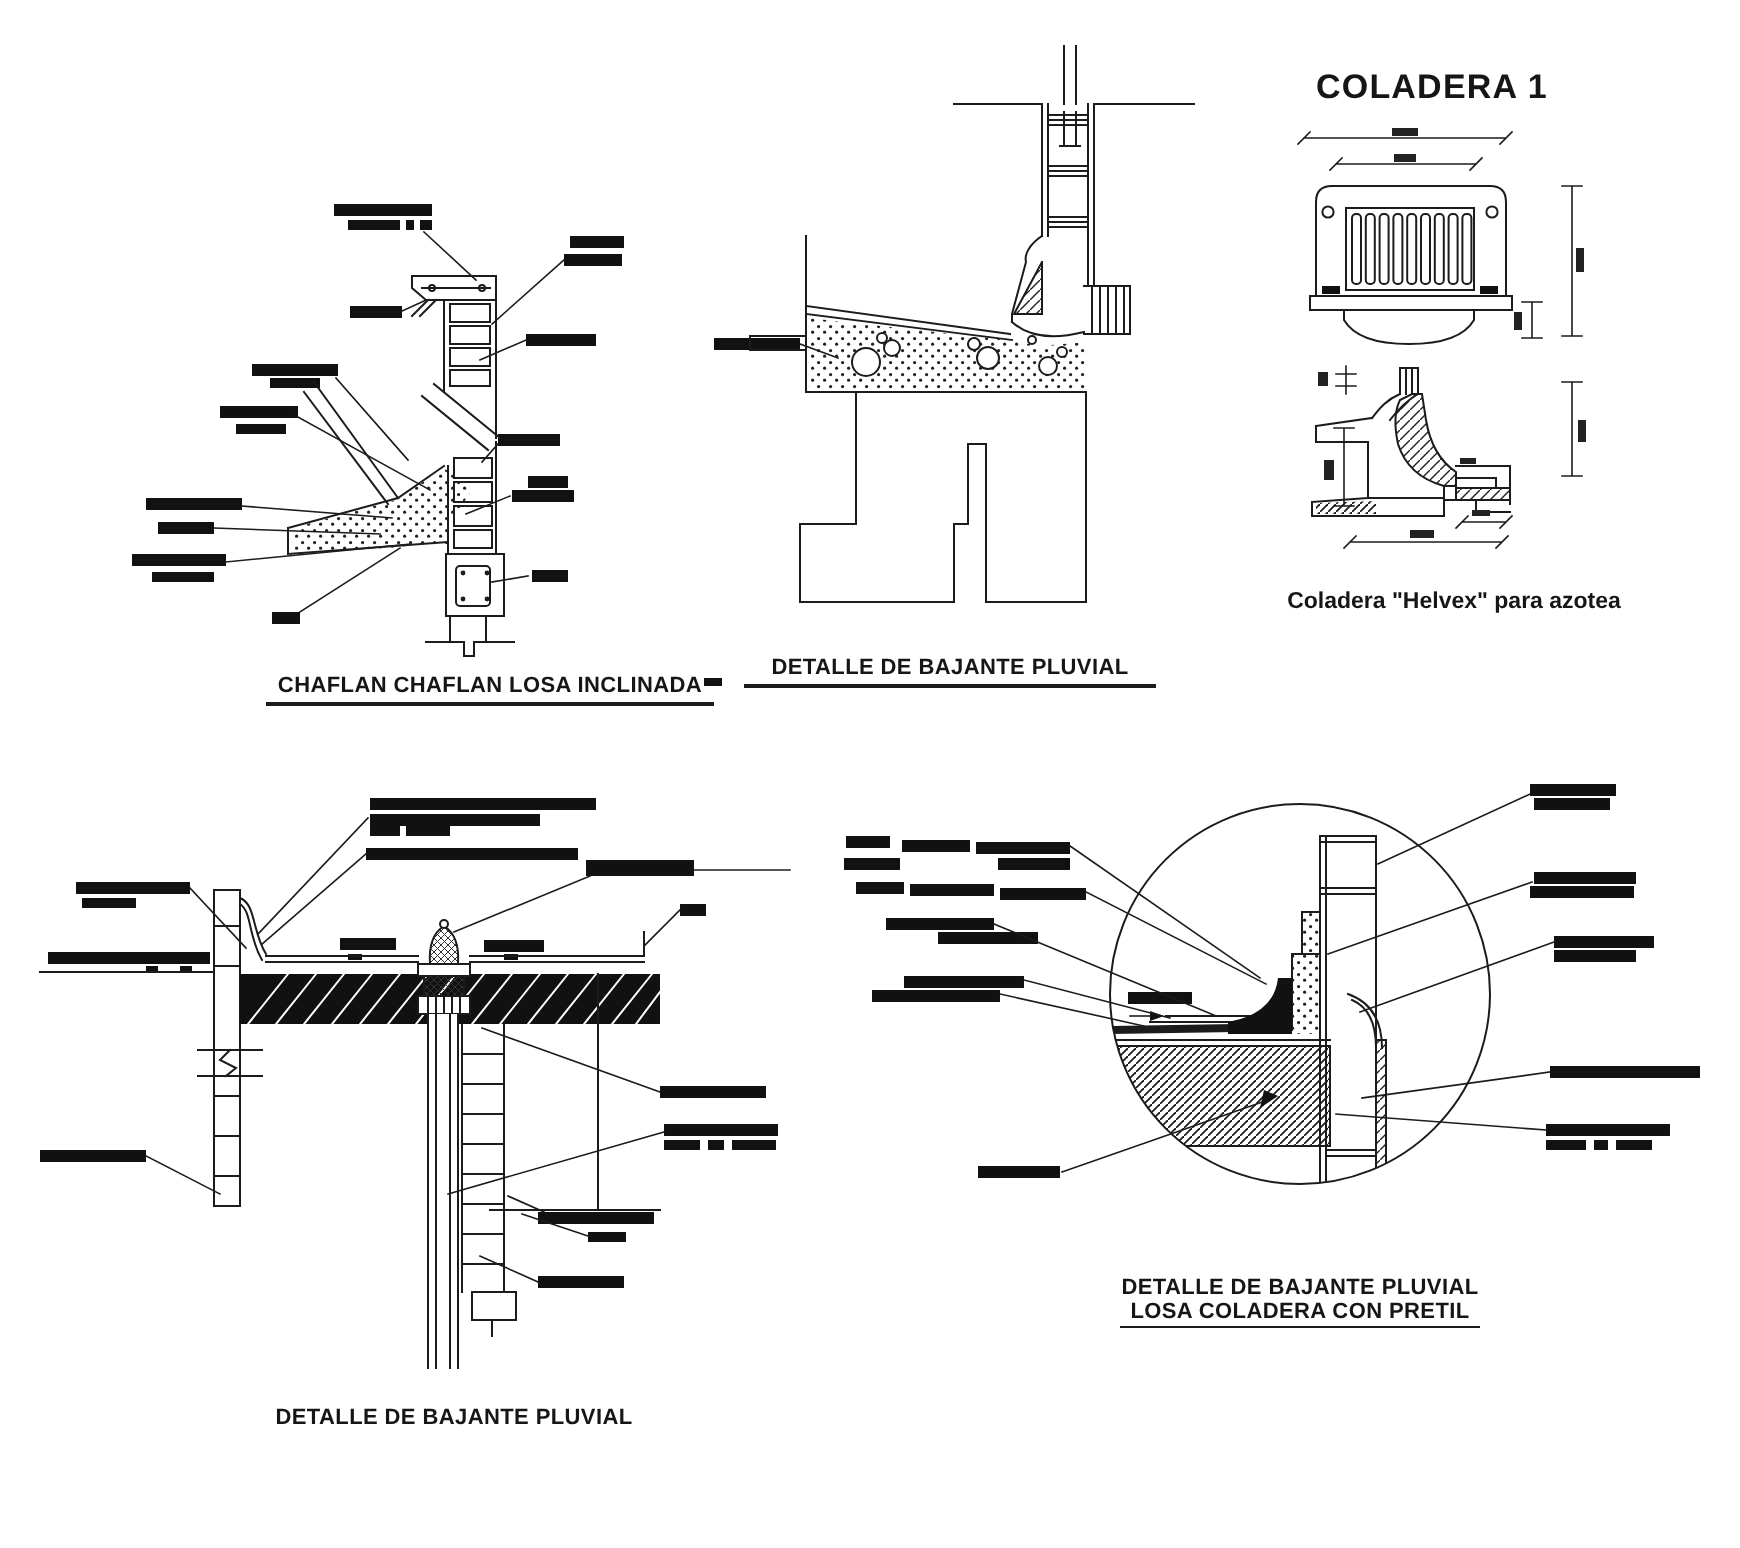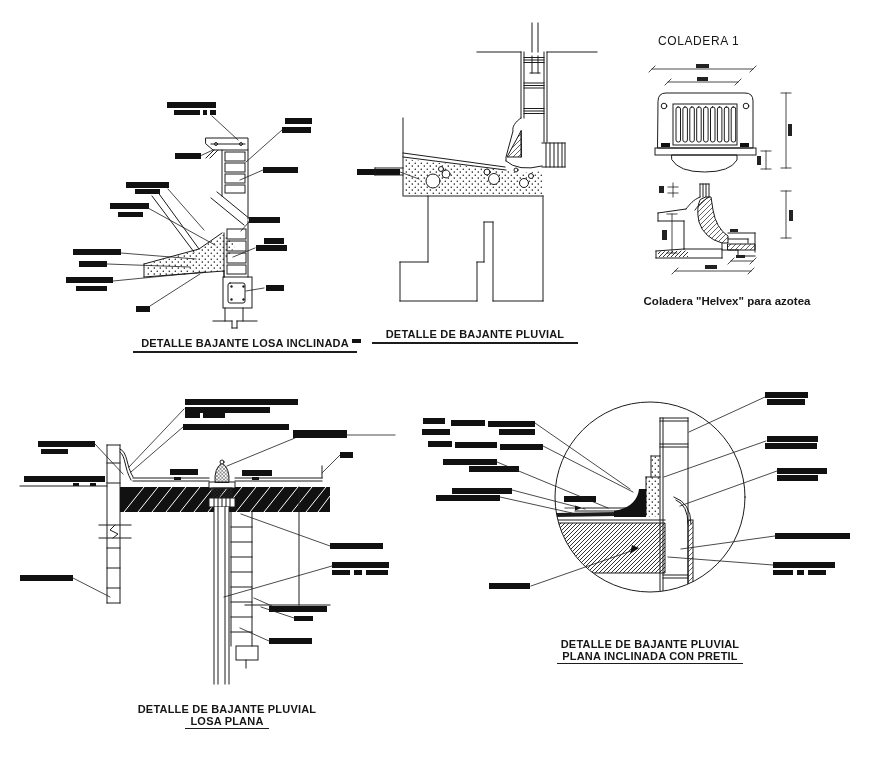--- a/index.html
+++ b/index.html
@@ -2,21 +2,21 @@
 <html><head>
 <meta charset="utf-8">
 <style>
   html,body{margin:0;padding:0;}
   body{width:870px;height:774px;position:relative;background:#ffffff;overflow:hidden;
        font-family:"Liberation Sans", sans-serif;color:#161616;}
   .ovl{position:absolute;white-space:nowrap;}
   .dtitle{font-size:11px;font-weight:700;letter-spacing:.2px;text-align:center;}
   .uline{border-bottom:2px solid #1c1c1c;padding-bottom:2px;}
   .uline2{border-bottom:1.5px solid #1c1c1c;padding:0 5px 1px 5px;display:inline-block;}
-  .bigtitle{font-size:12px;font-weight:400;letter-spacing:.6px;}
+  .bigtitle{font-size:17px;font-weight:700;letter-spacing:.6px;}
   .caption{font-size:11.5px;font-weight:700;text-align:center;line-height:13px;}
   svg{position:absolute;left:0;top:0;}
 </style>
 </head>
 <body>
 
 <svg width="870" height="774" viewBox="0 0 870 774">
 <defs>
   <clipPath id="circ">
         <circle cx="650" cy="497" r="95"></circle>
@@ -362,31 +362,30 @@
       <path d="M497,462 L608,508"></path>
           <path d="M512,490 L585,509"></path>
           <path d="M500,497 L572,513"></path>
       <path d="M531,586 L634,550"></path>
     </g>
     <polygon points="630,554 639,548 632,545" fill="#111" stroke="none"></polygon>
   </g>
 </g>
 </svg>
 
-<div class="ovl dtitle uline" style="left:133px;top:337px;width:224px;">DETALLE BAJANTE LOSA INCLINADA</div>
+<div class="ovl dtitle uline" style="left:133px;top:337px;width:224px;">CHAFLAN CHAFLAN LOSA INCLINADA</div>
 
 <div class="ovl dtitle uline" style="left:372px;top:328px;width:206px;">DETALLE DE BAJANTE PLUVIAL</div>
 
 <div class="ovl bigtitle" style="left:658px;top:34px;">COLADERA 1</div>
 
 <div class="ovl caption" style="left:596px;top:295px;width:262px;">
   <div>Coladera "Helvex" para azotea</div>
 </div>
 
 <div class="ovl dtitle" style="left:127px;top:703px;width:200px;">
   <div>DETALLE DE BAJANTE PLUVIAL</div>
-  <div><span class="uline2">LOSA PLANA</span></div>
 </div>
 
 <div class="ovl dtitle" style="left:548px;top:638px;width:204px;">
   <div>DETALLE DE BAJANTE PLUVIAL</div>
-  <div><span class="uline2">PLANA INCLINADA CON PRETIL</span></div>
+  <div><span class="uline2">LOSA COLADERA CON PRETIL</span></div>
 </div>
 
 </body></html>

